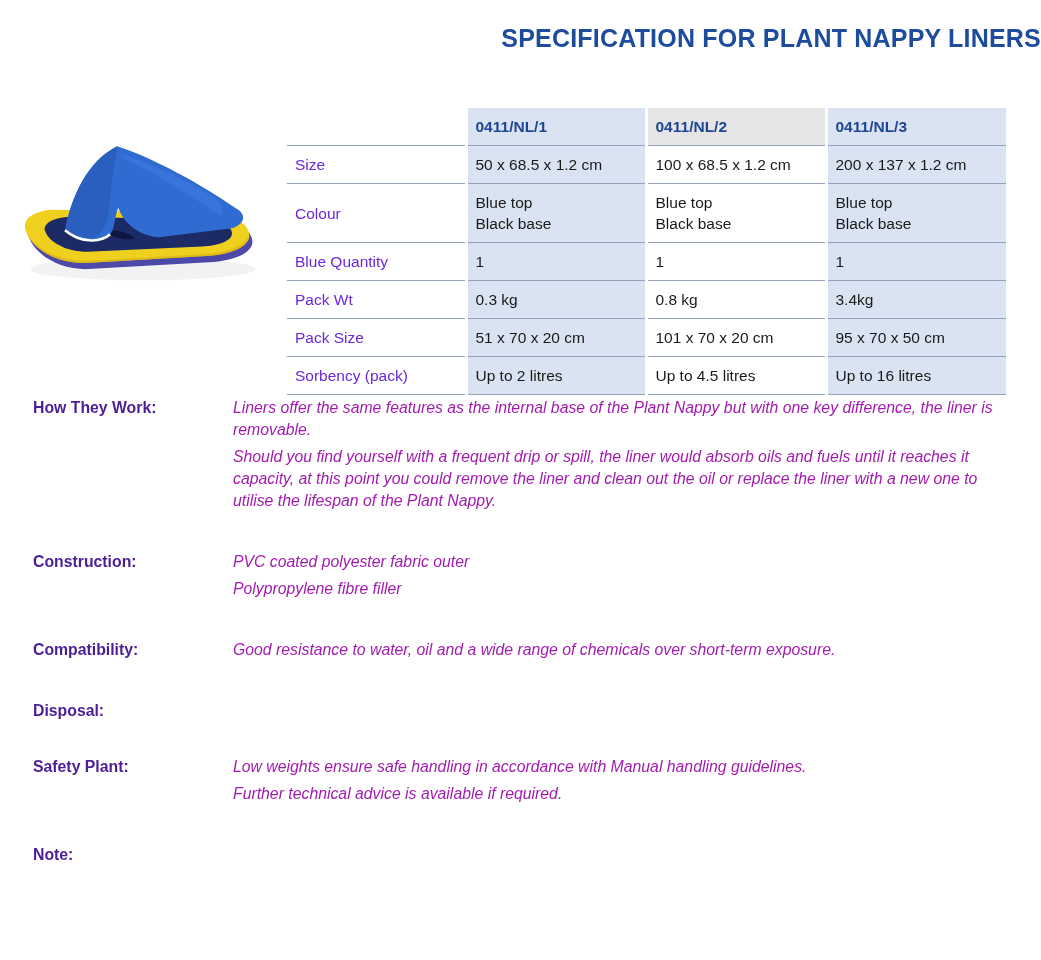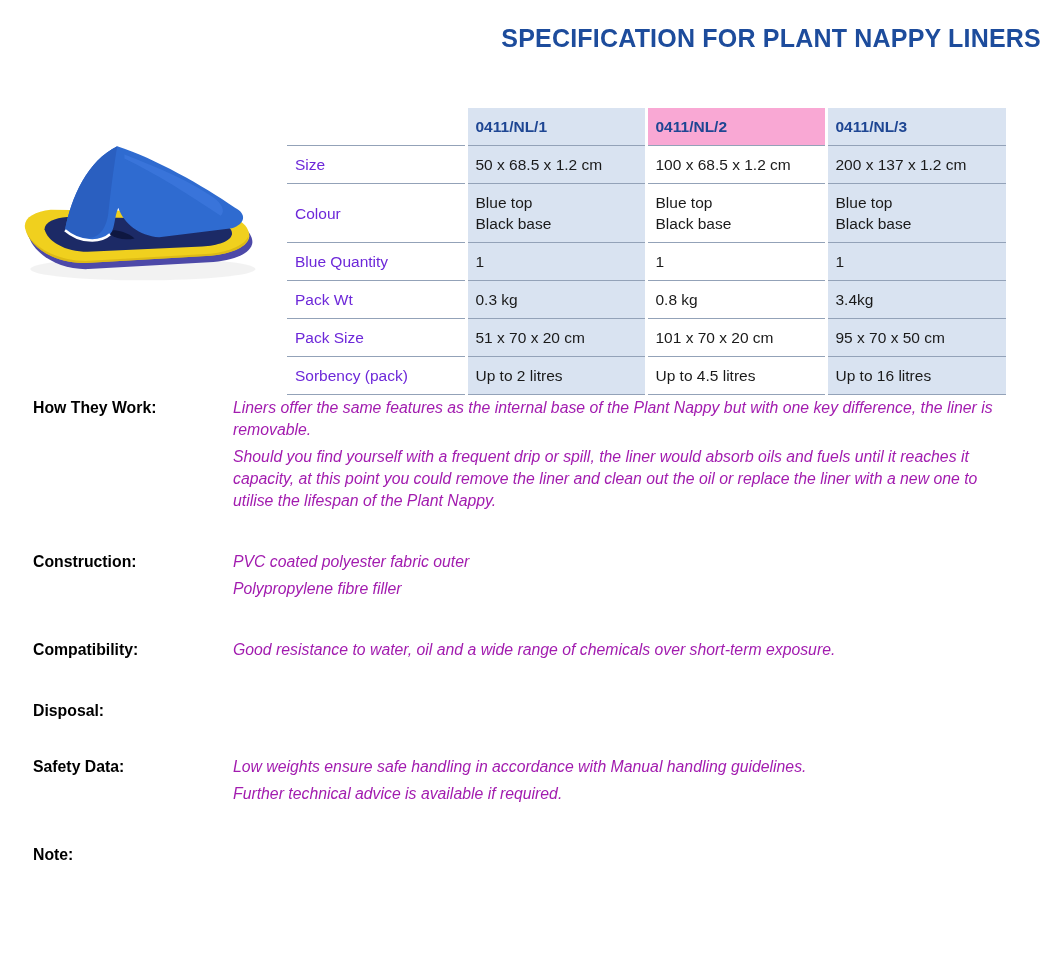--- a/index.html
+++ b/index.html
@@ -35,32 +35,32 @@
     font-size: 15.5px; line-height: 21px;
     border-bottom: 1px solid #93a2b8;
     text-align: left; vertical-align: middle;
     font-weight: normal;
     white-space: pre-line;
   }
   table.spec th.colhead {
     color: #1e4693; font-weight: bold;
   }
   .bg-stripe { background: #d9e3f1; }
-  .bg-headmid { background: #f9a8d4; }
+  .bg-headmid { background: #e5e5e5; }
   td.datacell, th.datacell { border-left: 3px solid #ffffff; }
   td.rowlabel { font-weight: bold; color: #6d28d9; }
   tr.r-colour td { height: 58px; }
   tr.r-single td, tr.r-single th { height: 37px; }
 
   
   .sections { margin: 44px 0 0 33px; }
   .section { display: flex; margin-bottom: 34px; }
   .section-label {
     width: 200px; flex: 0 0 200px;
-    font-size: 15.8px; font-weight: bold; color: #000000;
+    font-size: 15.8px; font-weight: bold; color: #4c1d95;
     line-height: 22px;
   }
   .section-body { width: 775px; }
   .section-body p {
     margin: 0 0 5px 0;
     font-size: 15.8px; line-height: 22px; color: #a21caf; font-style: italic;
   }
 </style>
 </head>
 <body>
@@ -181,21 +181,21 @@
     <div class="section-body">
       <p>Good resistance to water, oil and a wide range of chemicals over short-term exposure.</p>
     </div>
   </div>
 
   <div class="section">
     <div class="section-label">Disposal:</div>
   </div>
 
   <div class="section">
-    <div class="section-label">Safety Data:</div>
+    <div class="section-label">Safety Plant:</div>
     <div class="section-body">
       <p>Low weights ensure safe handling in accordance with Manual handling guidelines.</p>
       <p>Further technical advice is available if required.</p>
     </div>
   </div>
 
   <div class="section">
     <div class="section-label">Note:</div>
   </div>
 

